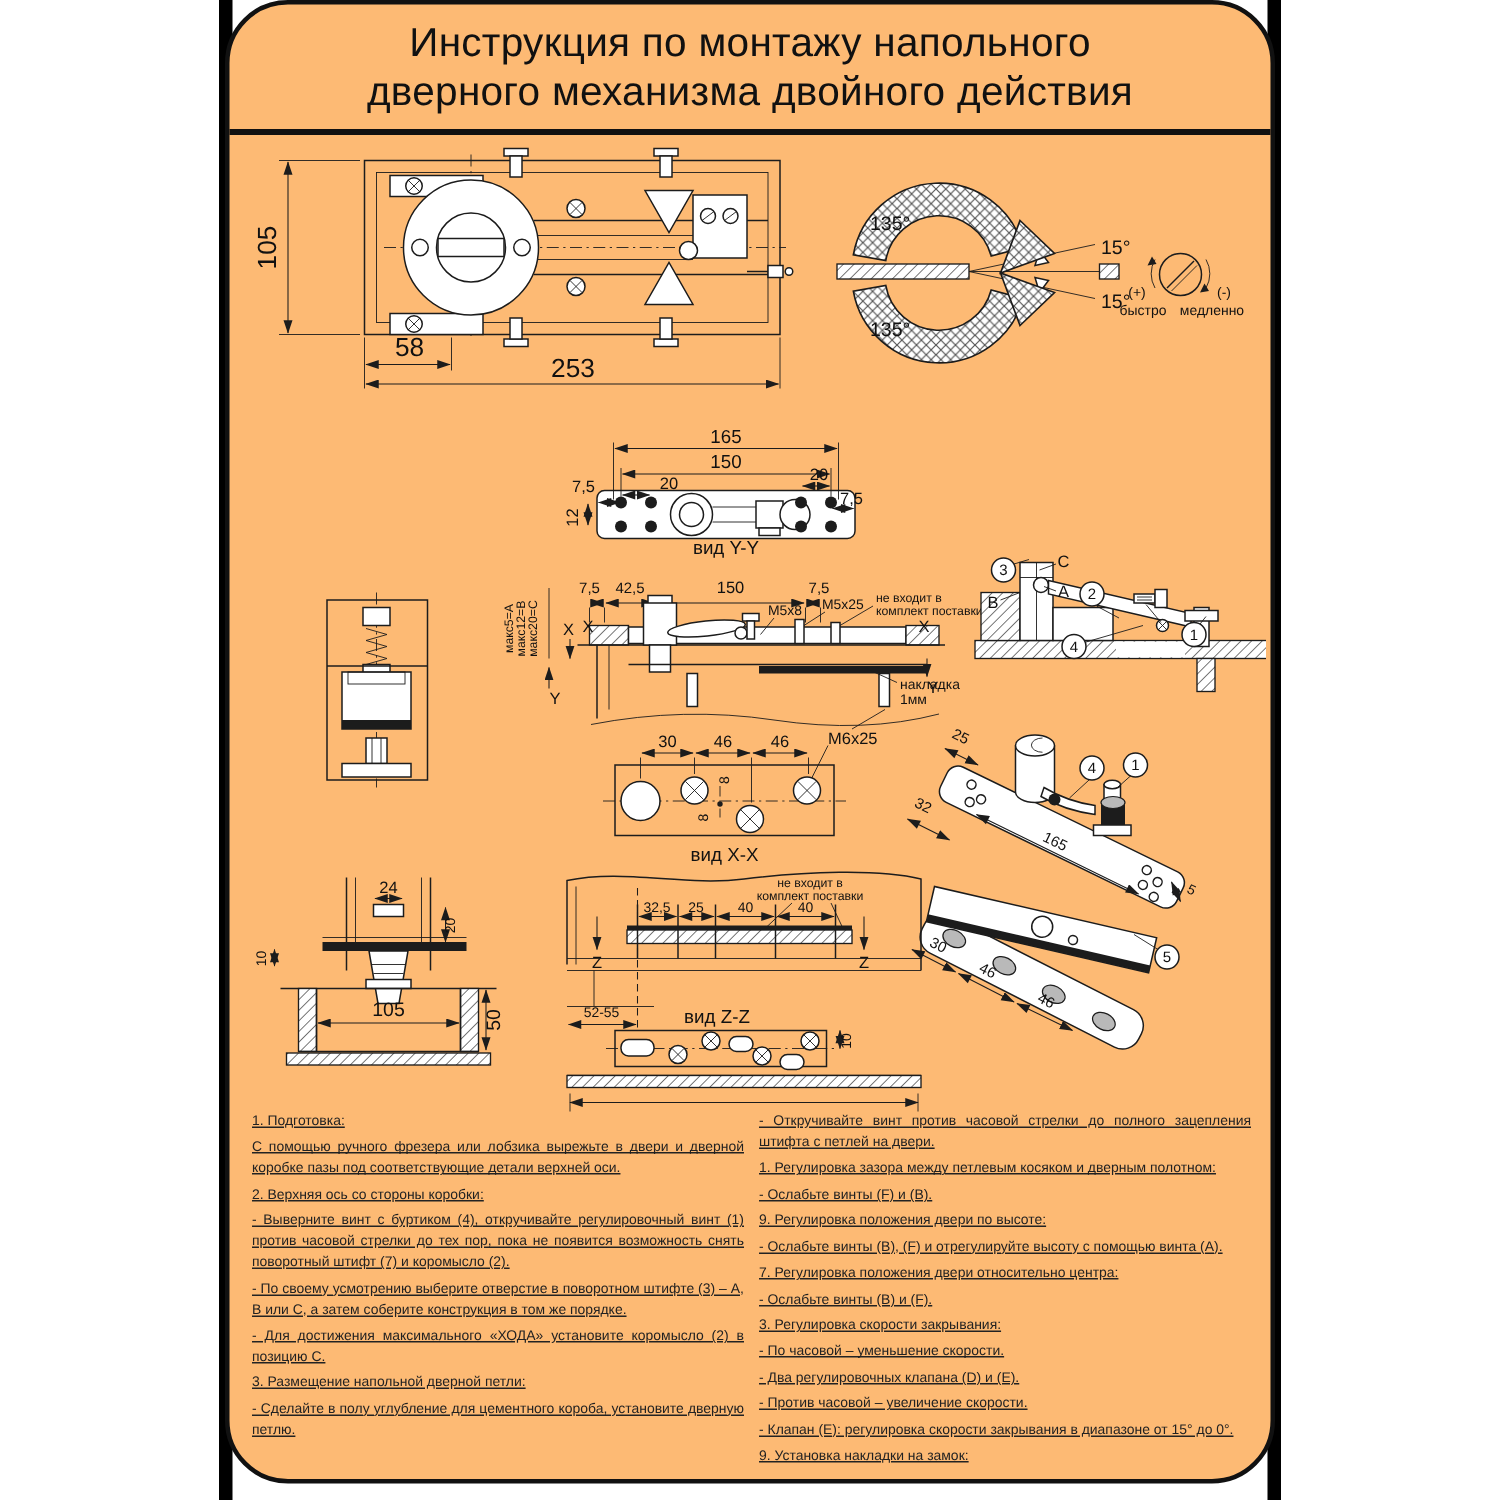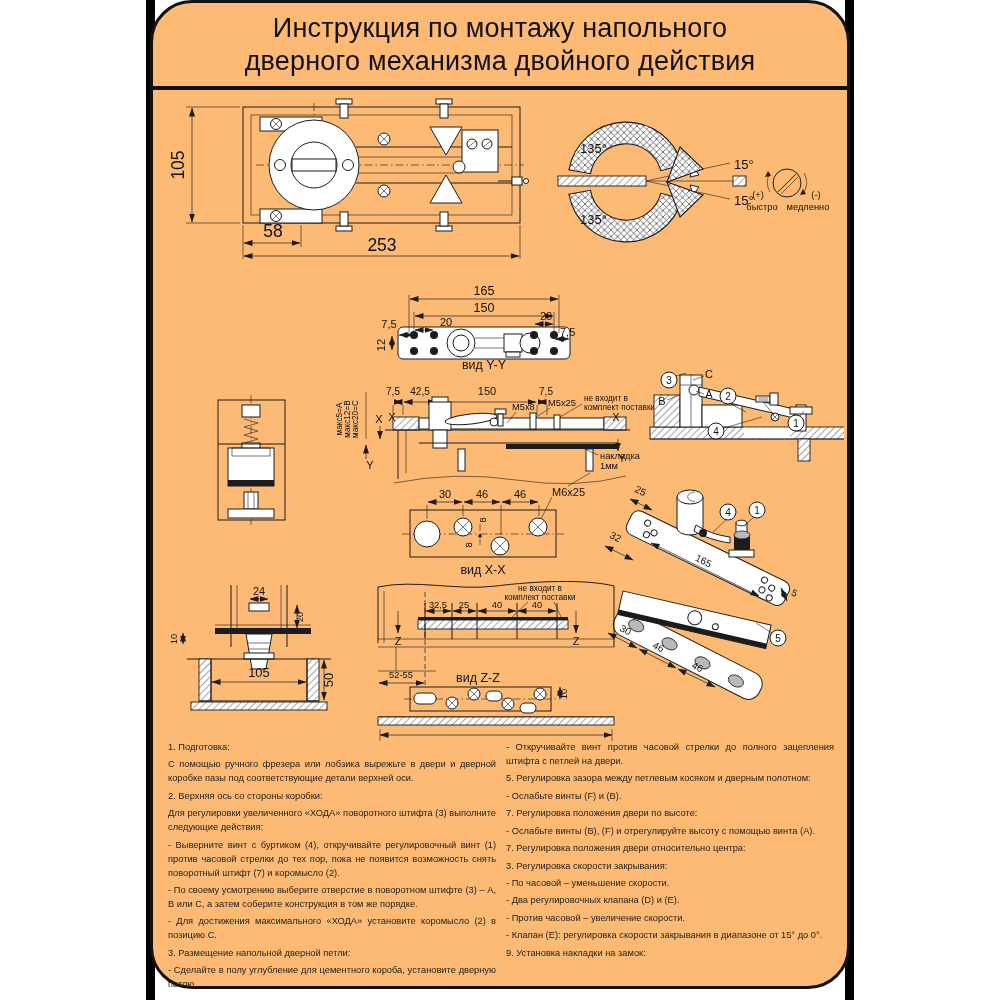--- a/index.html
+++ b/index.html
@@ -23,21 +23,21 @@
   .fx {fill:url(#xh);stroke:#1c1c1c;stroke-width:1.1}
   .dm {stroke:#1c1c1c;stroke-width:.7;fill:none;marker-start:url(#as);marker-end:url(#ae)}
   .de {stroke:#1c1c1c;stroke-width:.7;fill:none;marker-end:url(#ae)}
   .dd {stroke:#1c1c1c;stroke-width:.6;stroke-dasharray:8 3 1.5 3;fill:none}
   .dsh{stroke:#1c1c1c;stroke-width:.7;stroke-dasharray:5 3;fill:none}
   .t8 {font-size:8.2px}.t9{font-size:9.3px}.t10{font-size:10px}.t11{font-size:11px}
   .t12{font-size:12.5px}.t13{font-size:13px}.t17{font-size:17.5px}
   .tm {text-anchor:middle}
   .textArea{position:absolute;left:15px;top:738px;width:666px;display:flex;gap:10px;}
   .col{width:50%;font-size:9.3px;line-height:1.5;text-align:justify;color:#222;}
-  .col p{margin:0 0 3.5px 0;}
+  .col p{margin:0 0 3.5px 0;text-decoration:underline;}
 </style>
 </head>
 <body>
 
 <div id="canvas">
   <div class="edge" id="edgeL"></div>
   <div class="edge" id="edgeR"></div>
 
   <div class="page">
 
@@ -498,35 +498,35 @@
         <line x1="224" y1="642" x2="224" y2="654" class="st"></line>
           <line x1="456" y1="642" x2="456" y2="654" class="st"></line>
       </g>
     </svg>
 
     <div class="textArea">
       <div class="col">
         <p>1. Подготовка:</p>
         <p>С помощью ручного фрезера или лобзика вырежьте в двери и дверной коробке пазы под соответствующие детали верхней оси.</p>
         <p>2. Верхняя ось со стороны коробки:</p>
-        <p>Для регулировки увеличенного «ХОДА» поворотного штифта (3) выполните следующие действия:</p>
         <p>- Выверните винт с буртиком (4), откручивайте регулировочный винт (1) против часовой стрелки до тех пор, пока не появится возможность снять поворотный штифт (7) и коромысло (2).</p>
         <p>- По своему усмотрению выберите отверстие в поворотном штифте (3) – А, В или С, а затем соберите конструкция в том же порядке.</p>
         <p>- Для достижения максимального «ХОДА» установите коромысло (2) в позицию С.</p>
         <p>3. Размещение напольной дверной петли:</p>
         <p>- Сделайте в полу углубление для цементного короба, установите дверную петлю.</p>
 
       </div>
       <div class="col">
         <p>- Откручивайте винт против часовой стрелки до полного зацепления штифта с петлей на двери.</p>
-        <p>5. Регулировка зазора между петлевым косяком и дверным полотном:</p>
+        <p>1. Регулировка зазора между петлевым косяком и дверным полотном:</p>
         <p>- Ослабьте винты (F) и (B).</p>
-        <p>7. Регулировка положения двери по высоте:</p>
+        <p>9. Регулировка положения двери по высоте:</p>
         <p>- Ослабьте винты (B), (F) и отрегулируйте высоту с помощью винта (A).</p>
         <p>7. Регулировка положения двери относительно центра:</p>
+        <p>- Ослабьте винты (B) и (F).</p>
         <p>3. Регулировка скорости закрывания:</p>
         <p>- По часовой – уменьшение скорости.</p>
         <p>- Два регулировочных клапана (D) и (E).</p>
         <p>- Против часовой – увеличение скорости.</p>
         <p>- Клапан (E): регулировка скорости закрывания в диапазоне от 15° до 0°.</p>
         <p>9. Установка накладки на замок:</p>
 
       </div>
     </div>
 

